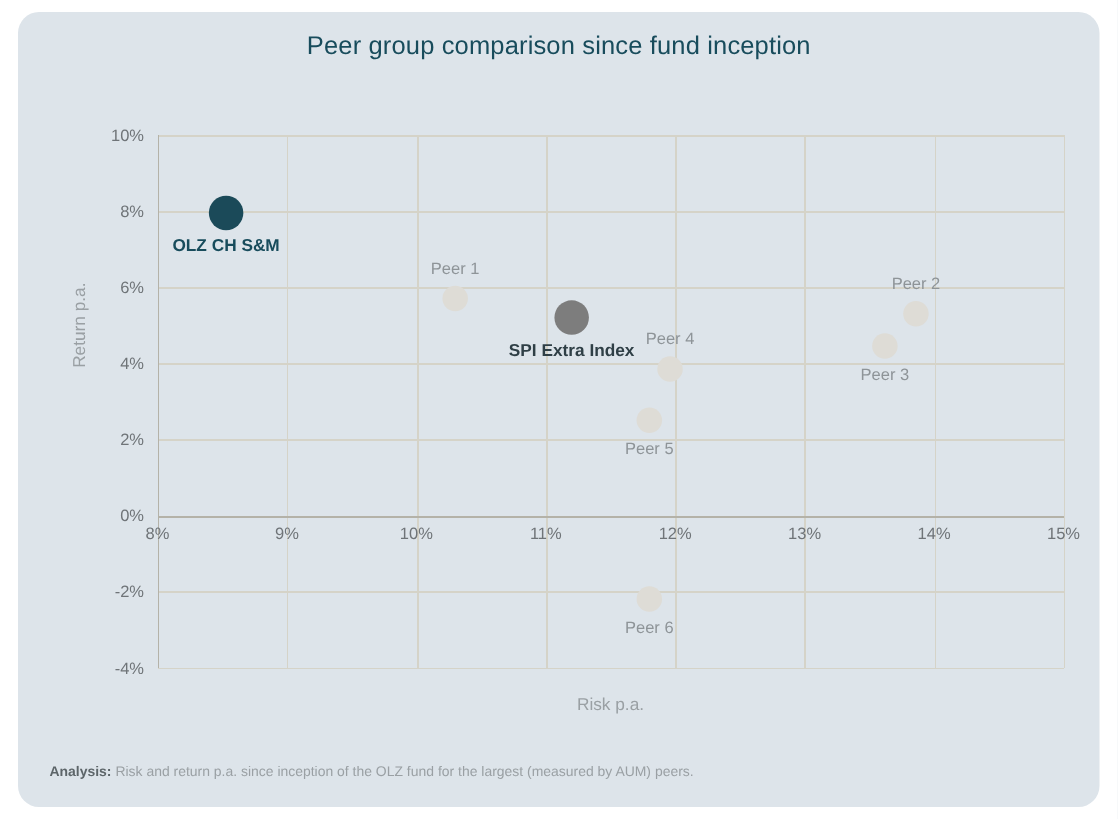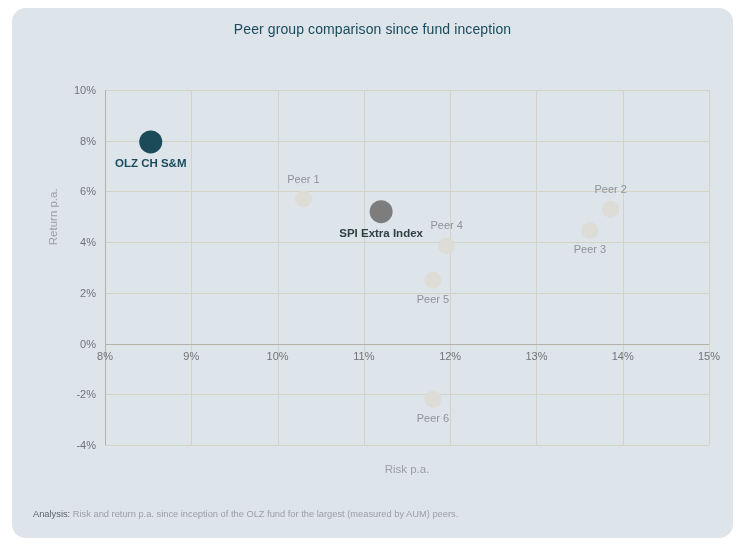--- a/index.html
+++ b/index.html
@@ -23,21 +23,21 @@
     background: #dde4ea;
     border-radius: 14px;
     overflow: hidden;
   }
   #chart-title {
     position: absolute;
     left: 0;
     top: 13px;
     width: 721px;
     text-align: center;
-    font-size: 14px;
+    font-size: 17px;
     color: #184c5c;
     letter-spacing: .1px;
     white-space: nowrap;
   }
 
   
   #plot-area {
     position: absolute;
     left: 81px;   
     top: 62px;
@@ -61,21 +61,21 @@
   
   #footer {
     position: absolute;
     left: 21px;
     bottom: 17px;
     width: 680px;
     font-size: 9.3px;
     line-height: 13.5px;
     color: #9aa0a4;
   }
-  #footer .lbl { color: #5d6569; font-weight: normal; }
+  #footer .lbl { color: #5d6569; font-weight: bold; }
 </style>
 </head>
 <body>
 
 <div id="card">
 
   <div id="chart-title">Peer group comparison since fund inception</div>
 
   <div id="plot-area">
     <svg id="chart-svg" width="628" height="390" viewBox="0 0 628 390">

